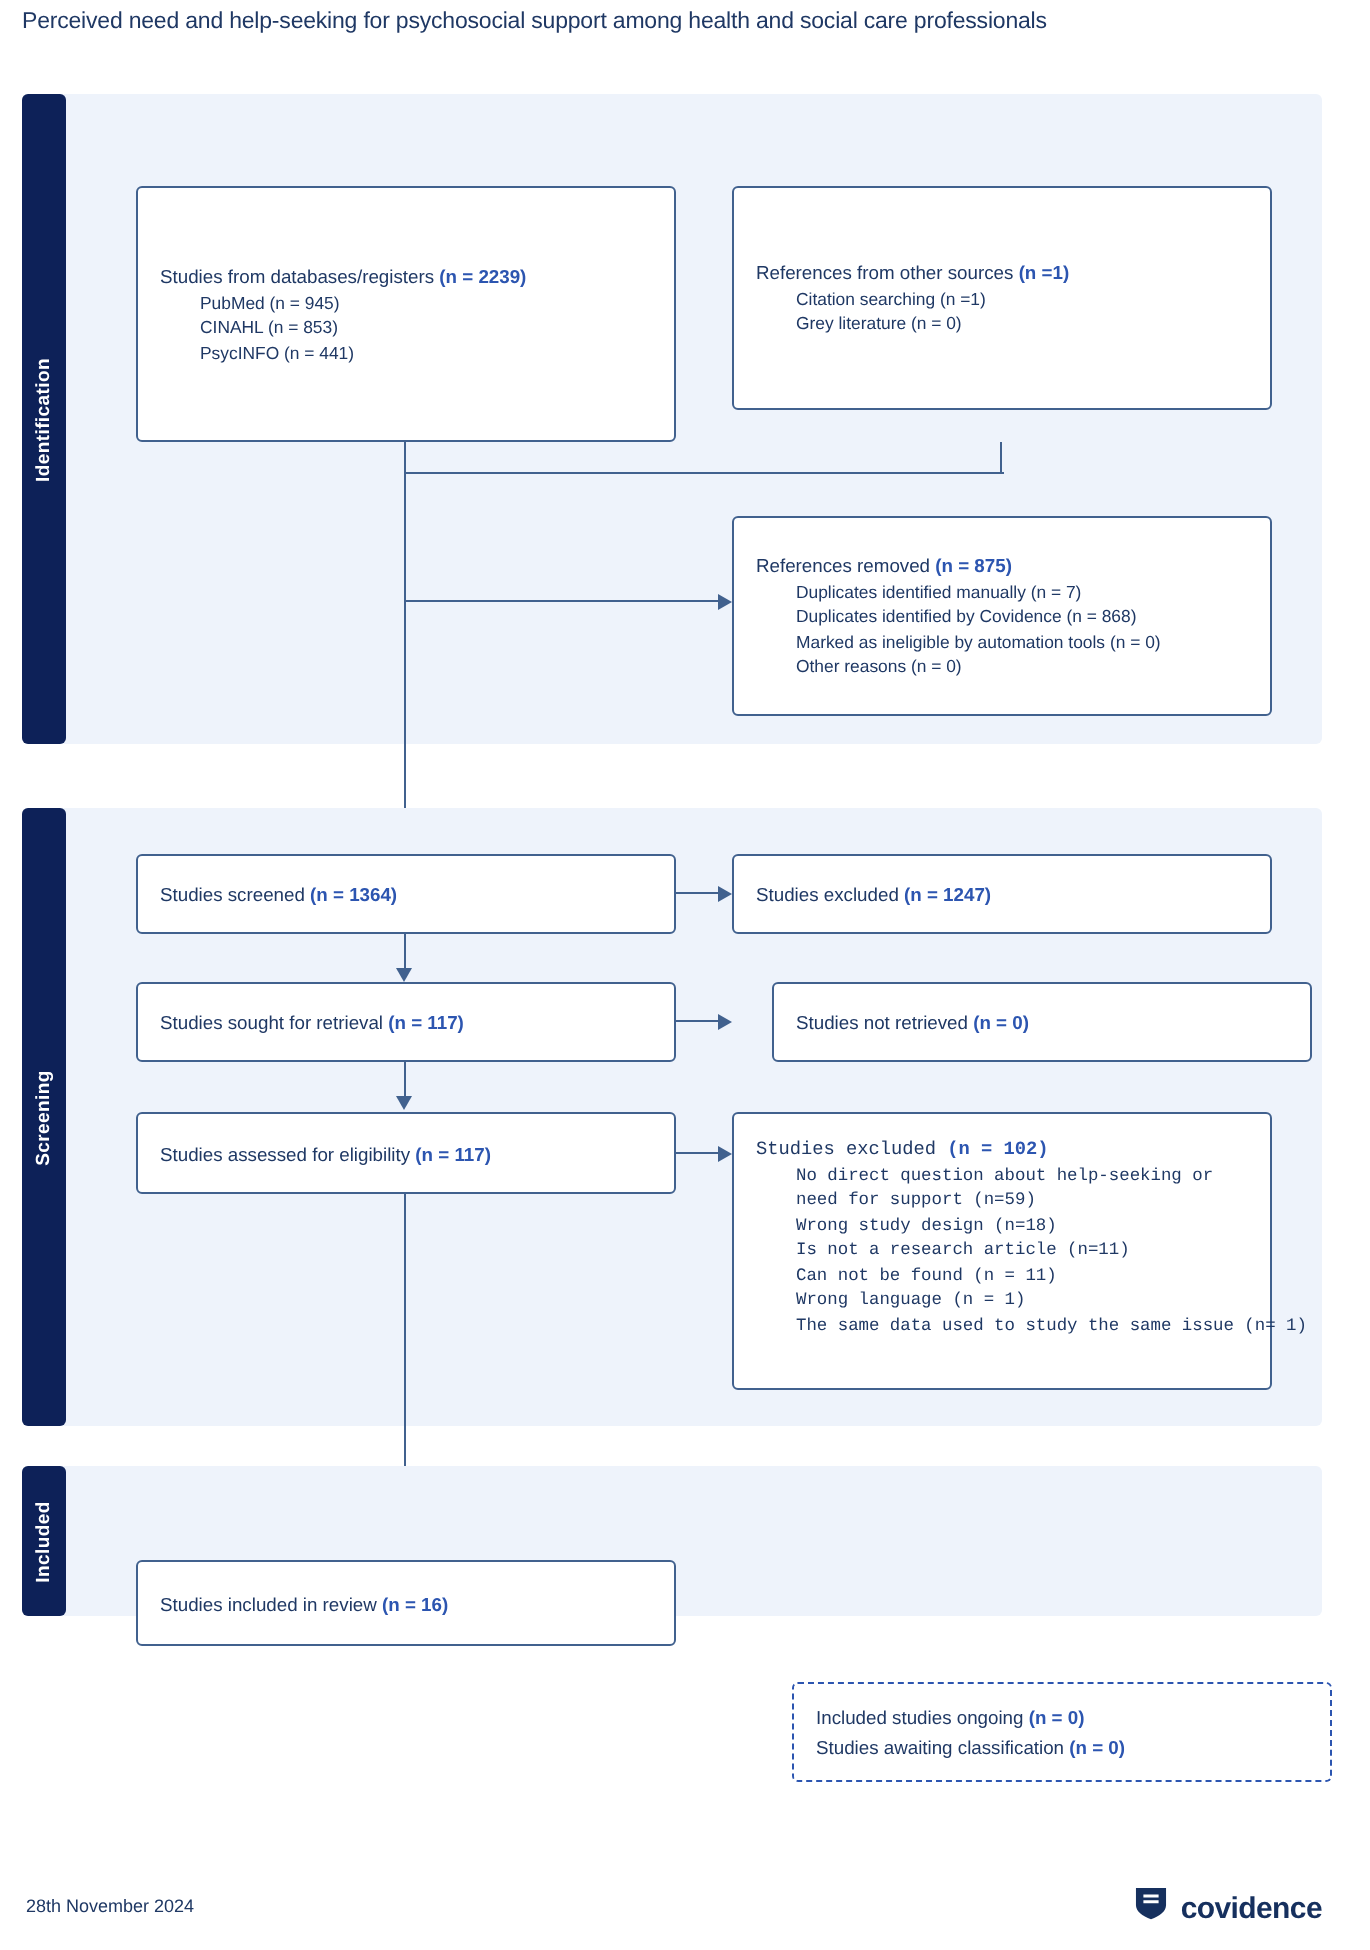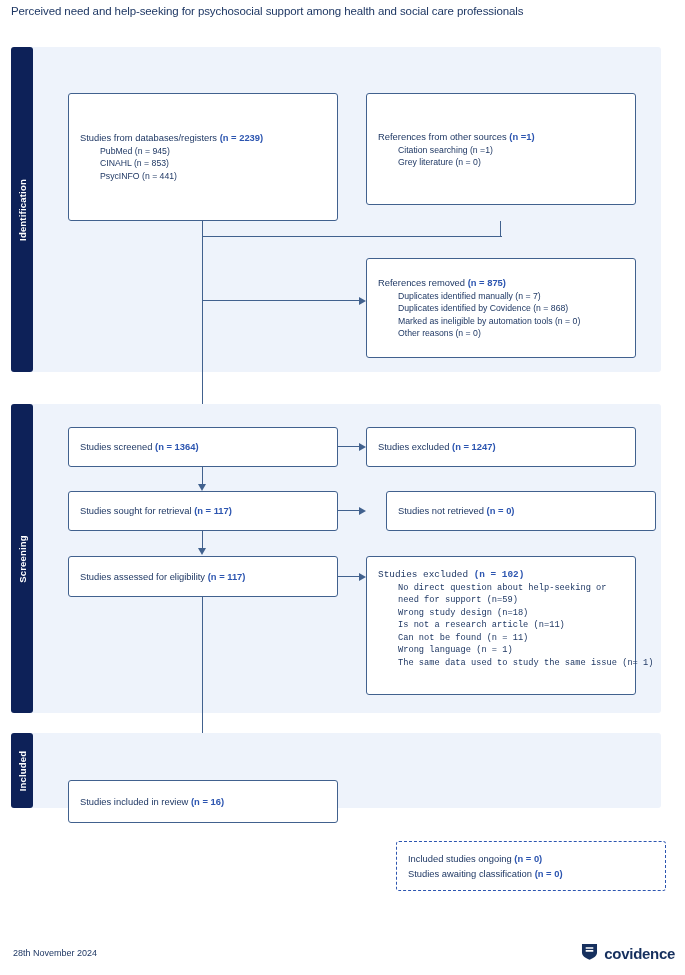--- a/index.html
+++ b/index.html
@@ -125,21 +125,21 @@
   
   .footer-date {
     position: absolute;
     left: 13px;
     top: 948px;
     font-size: 9px;
     color: #1f3864;
   }
   .footer-logo {
     position: absolute;
-    right: 10px;
+    right: 24px;
     top: 942px;
     display: flex;
     align-items: center;
     gap: 5px;
     justify-content: space-between;
   }
   .footer-logo .mark { display: block; }
   .footer-logo .wordmark {
     font-size: 15px;
     font-weight: bold;

